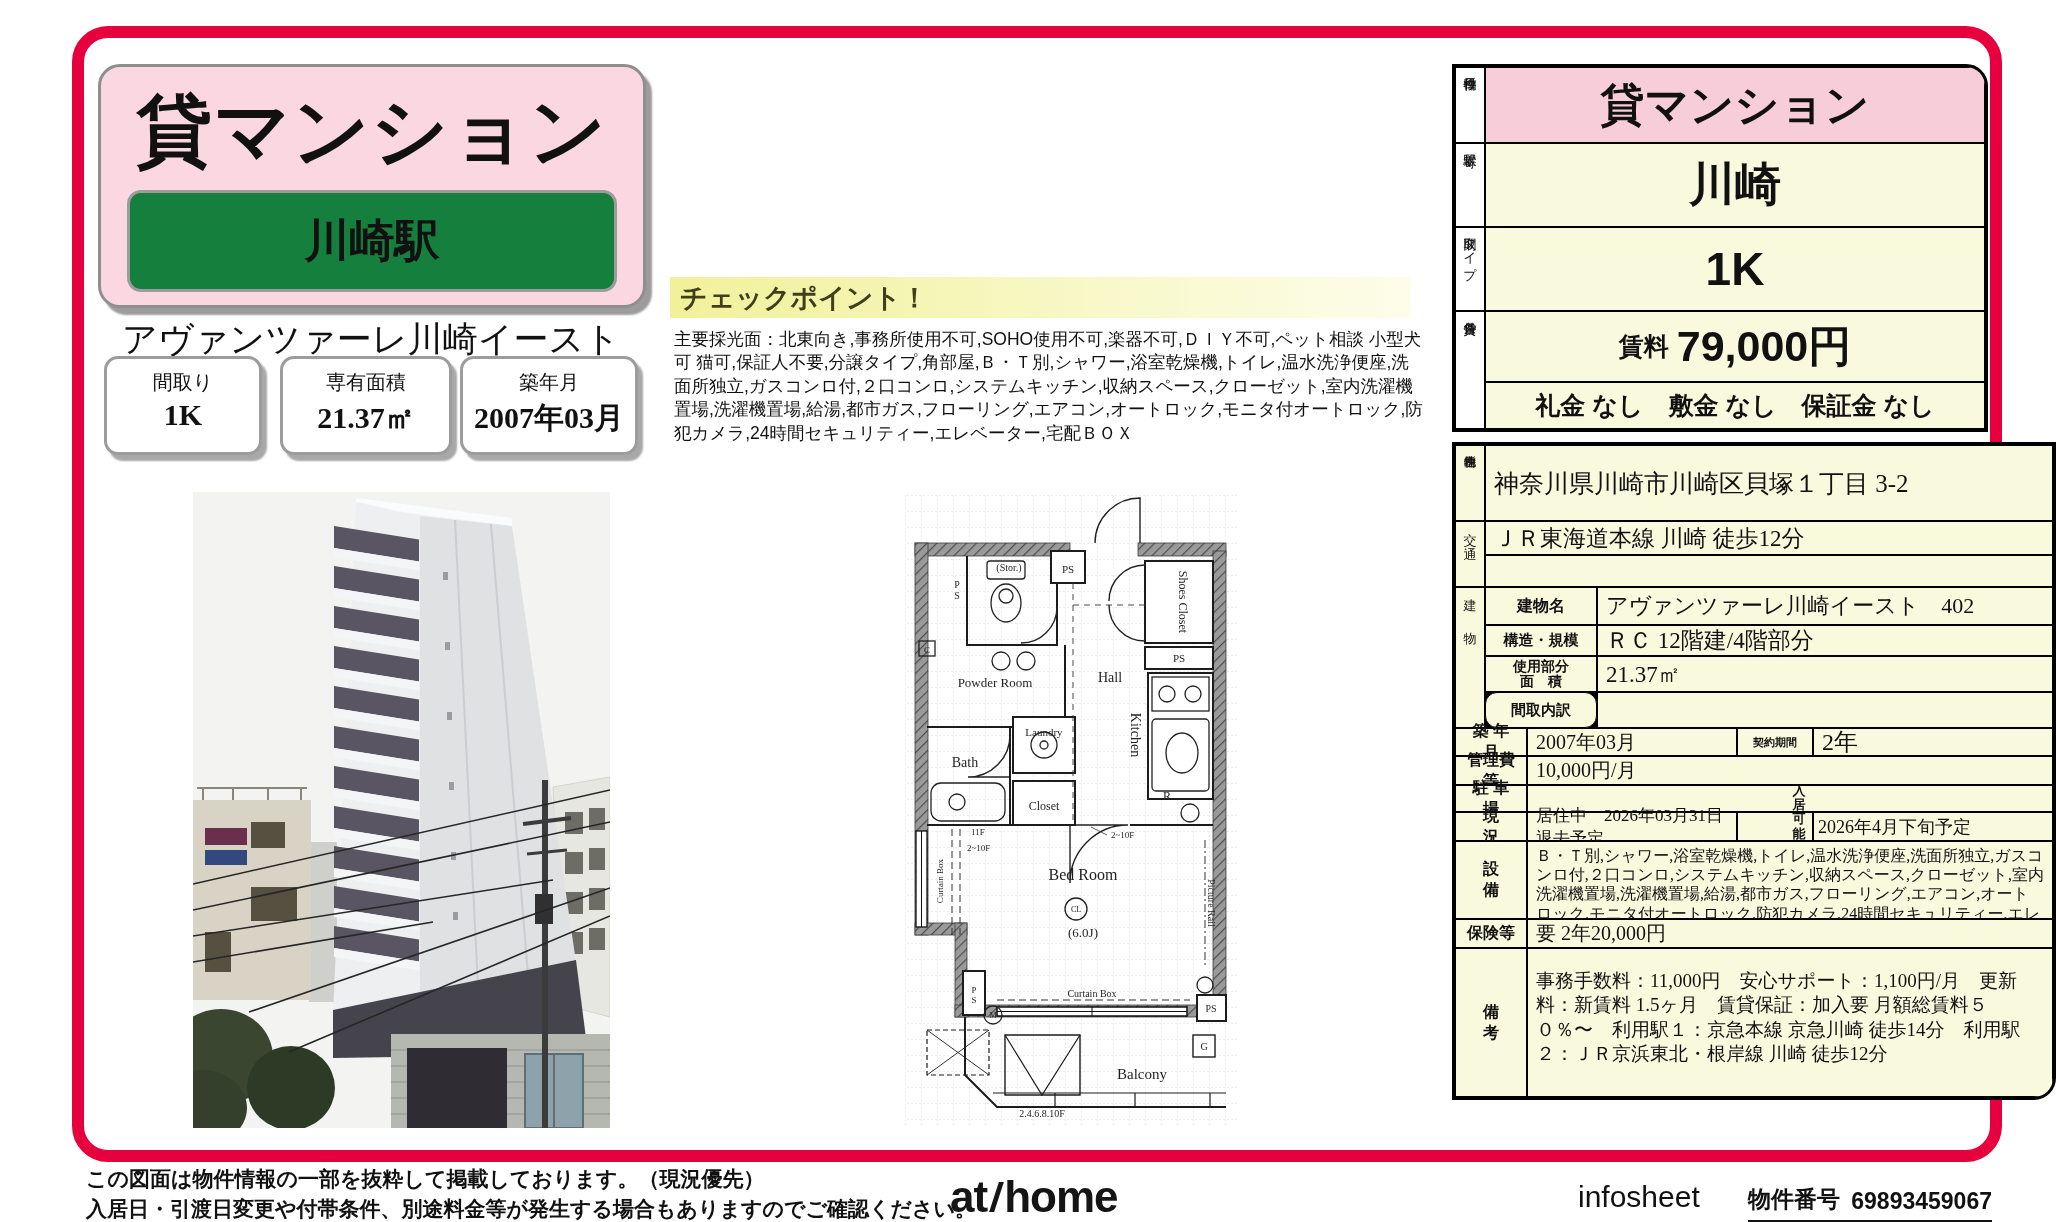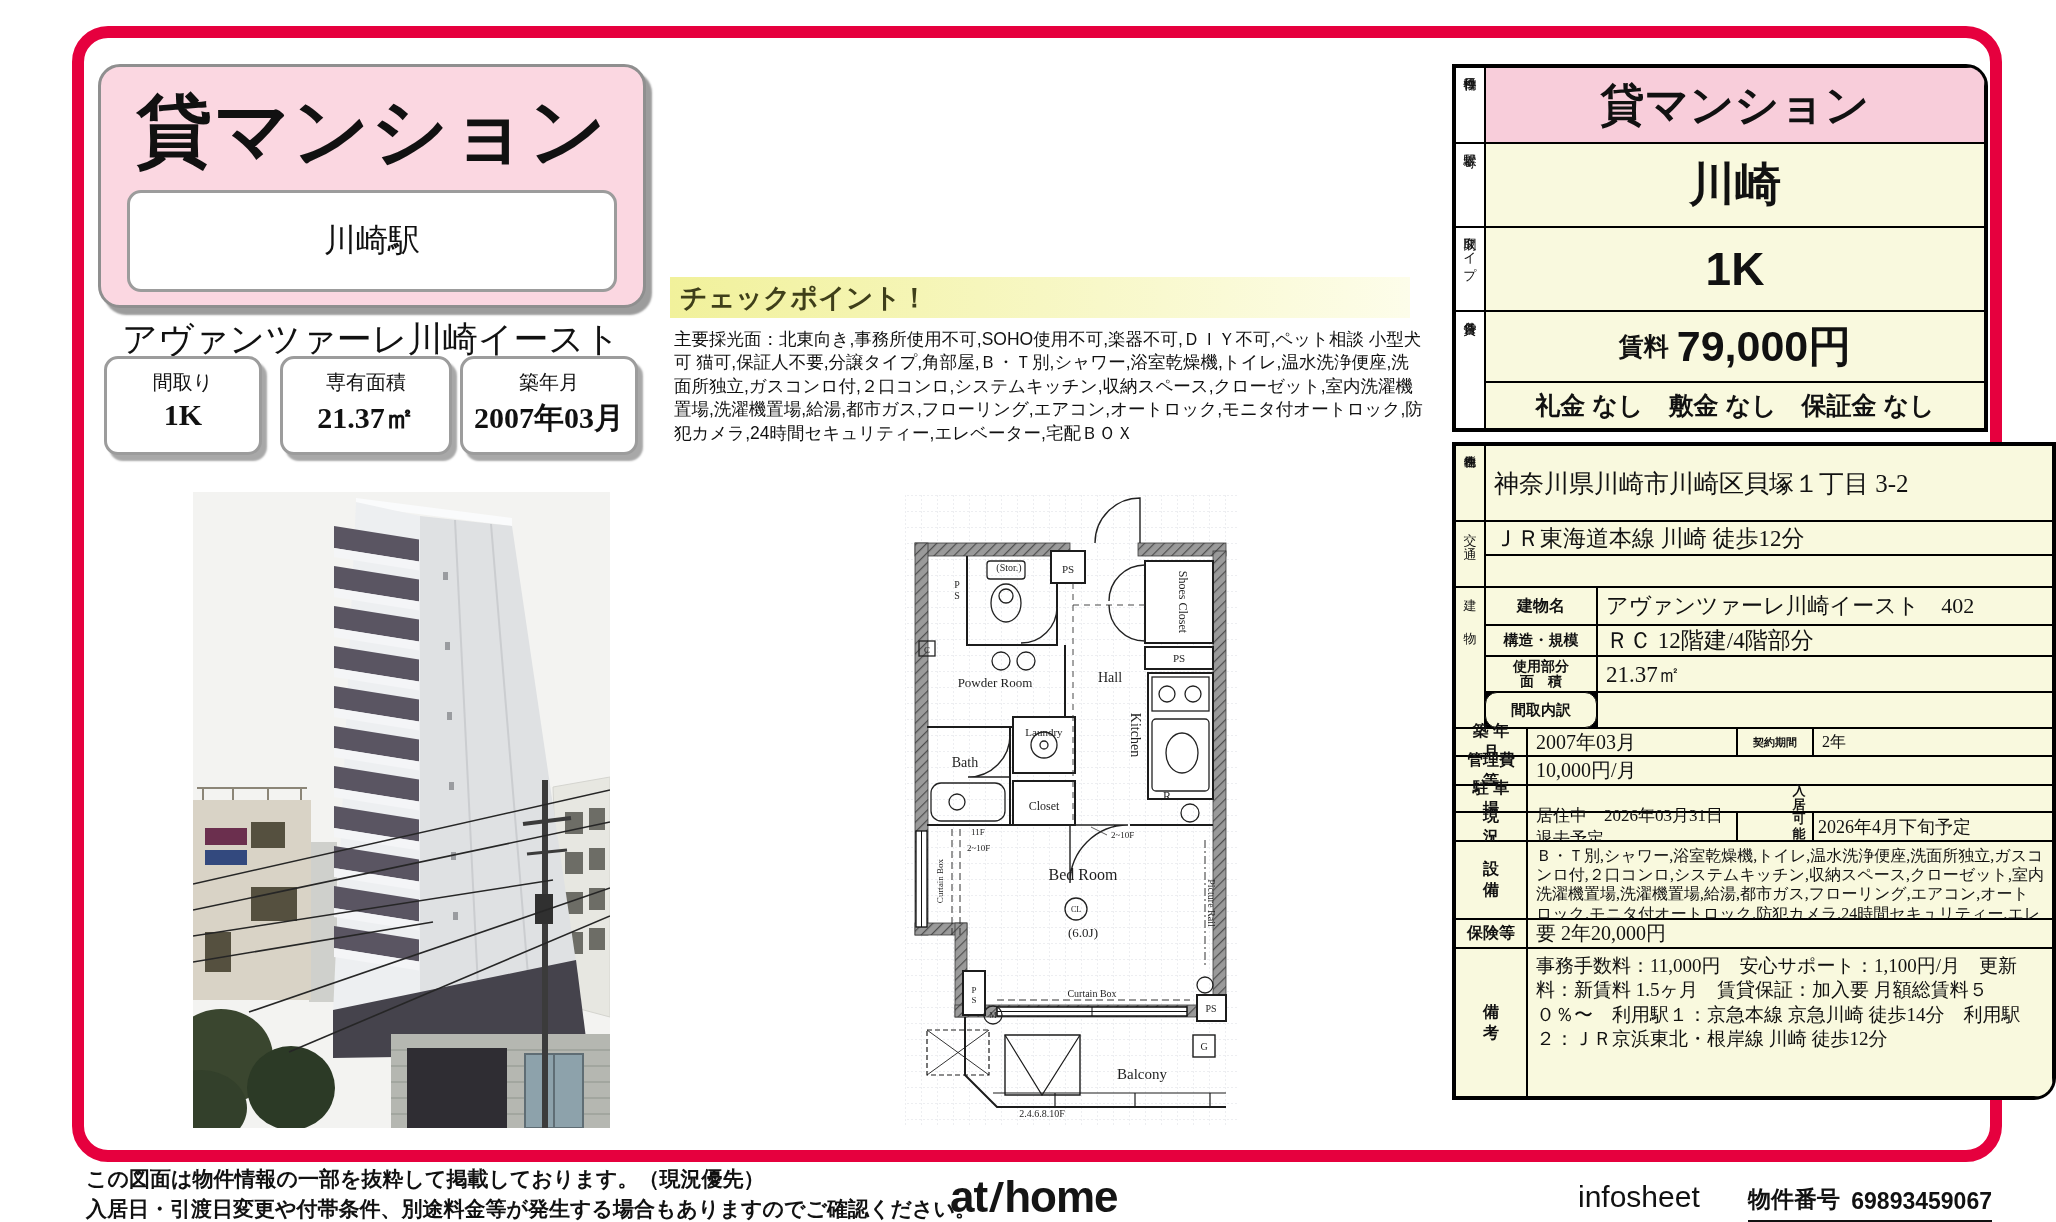--- a/index.html
+++ b/index.html
@@ -5,21 +5,21 @@
   html,body{margin:0;padding:0;background:#fff;}
   body{width:2056px;height:1222px;position:relative;font-family:"Liberation Sans",sans-serif;color:#111;overflow:hidden;}
   .abs{position:absolute;box-sizing:border-box;}
 
   
   .frame{left:72px;top:26px;width:1930px;height:1136px;border:12px solid #e6003e;border-radius:36px;background:#fff;}
 
   
   .badge{left:98px;top:64px;width:548px;height:244px;background:#fbd7e1;border:3px solid #8f8f8f;border-radius:22px;box-shadow:6px 7px 2px #9c9c9c;}
   .badge-title{position:absolute;left:0;right:0;top:14px;text-align:center;font-size:76px;font-weight:900;letter-spacing:1px;}
-  .station-box{position:absolute;left:26px;right:26px;bottom:13px;height:96px;background:#ffffff;border:3px solid #9c9c9c;border-radius:14px;display:flex;align-items:center;justify-content:center;font-size:32px;font-weight:400;}
+  .station-box{position:absolute;left:26px;right:26px;bottom:13px;height:96px;background:#15803d;border:3px solid #9c9c9c;border-radius:14px;display:flex;align-items:center;justify-content:center;font-size:45px;font-weight:700;}
   .prop-name{left:88px;top:316px;width:566px;text-align:center;font-size:35px;font-weight:500;}
 
   
   .sumbox{top:356px;height:99px;background:#fff;border:3px solid #9c9c9c;border-radius:14px;box-shadow:5px 6px 2px #a8a8a8;text-align:center;}
   .sumbox .lab{font-size:20px;margin-top:10px;}
   .sumbox .val{font-size:30px;font-weight:800;margin-top:2px;}
 
   
   .cp-band{left:670px;top:277px;width:740px;height:41px;background:linear-gradient(to right,#f1f19b,#fdfdea);display:flex;align-items:center;padding-left:10px;font-size:27px;font-weight:800;color:#3f3f1a;}
   .cp-body{left:674px;top:328px;width:752px;font-size:17.5px;line-height:1.34;letter-spacing:0;}
@@ -387,21 +387,21 @@
   <div class="cream cell hlab" style="grid-column:2/4;font-size:15px;border-radius:12px;"><span style="white-space: pre-line;">間取内訳</span></div>
   <div class="cream cell val" style="grid-column:4/7;">
       <span></span>
     </div>
 
   <div class="cream cell hlab" style="grid-column:1/3;"><span style="white-space: pre-line;">築 年 月</span></div>
   <div class="cream cell val" style="grid-column:3/5;font-size:20px;">
       <span>2007年03月</span>
     </div>
   <div class="cream cell hlab" style="grid-column:5/6;font-size:11px;"><span style="white-space: pre-line;">契約期間</span></div>
-  <div class="cream cell val" style="grid-column:6/7;font-size:16px;">
+  <div class="cream cell val" style="grid-column:6/7;font-size:24px;">
       <span>2年</span>
     </div>
 
   <div class="cream cell hlab" style="grid-column:1/3;"><span style="white-space: pre-line;">管理費等</span></div>
   <div class="cream cell val" style="grid-column:3/7;font-size:20px;">
       <span>10,000円/月</span>
     </div>
 
   <div class="cream cell hlab" style="grid-column:1/3;"><span style="white-space: pre-line;">駐 車 場</span></div>
   <div class="cream cell val" style="grid-column:3/7;">
@@ -422,21 +422,21 @@
   <div class="cream cell val" style="grid-column:3/7;font-size:16px;line-height:1.2;align-items:flex-start;padding-top:4px;">
       <span>Ｂ・Ｔ別,シャワー,浴室乾燥機,トイレ,温水洗浄便座,洗面所独立,ガスコンロ付,２口コンロ,システムキッチン,収納スペース,クローゼット,室内洗濯機置場,洗濯機置場,給湯,都市ガス,フローリング,エアコン,オートロック,モニタ付オートロック,防犯カメラ,24時間セキュリティー,エレベー...</span>
     </div>
 
   <div class="cream cell hlab" style="grid-column:1/3;"><span style="white-space: pre-line;">保険等</span></div>
   <div class="cream cell val" style="grid-column:3/7;font-size:20px;">
       <span>要 2年20,000円</span>
     </div>
 
   <div class="cream cell hlab" style="grid-column:1/3;"><span style="white-space: pre-line;">備　　考</span></div>
-  <div class="cream cell val" style="grid-column:3/7;font-size:19px;line-height:1.28;align-items:flex-start;padding-top:5px;">
+  <div class="cream cell val" style="grid-column:3/7;font-size:19px;line-height:1.28;align-items:flex-start;padding-top:20px;">
       <span>事務手数料：11,000円　安心サポート：1,100円/月　更新料：新賃料 1.5ヶ月　賃貸保証：加入要 月額総賃料５０％〜　利用駅１：京急本線 京急川崎 徒歩14分　利用駅２：ＪＲ京浜東北・根岸線 川崎 徒歩12分</span>
     </div>
 </div>
 
 <div class="abs disclaimer">
   <div>この図面は物件情報の一部を抜粋して掲載しております。（現況優先）</div>
   <div>入居日・引渡日変更や付帯条件、別途料金等が発生する場合もありますのでご確認ください。</div>
 </div>
 <div class="abs logo">
   <span>at</span>

